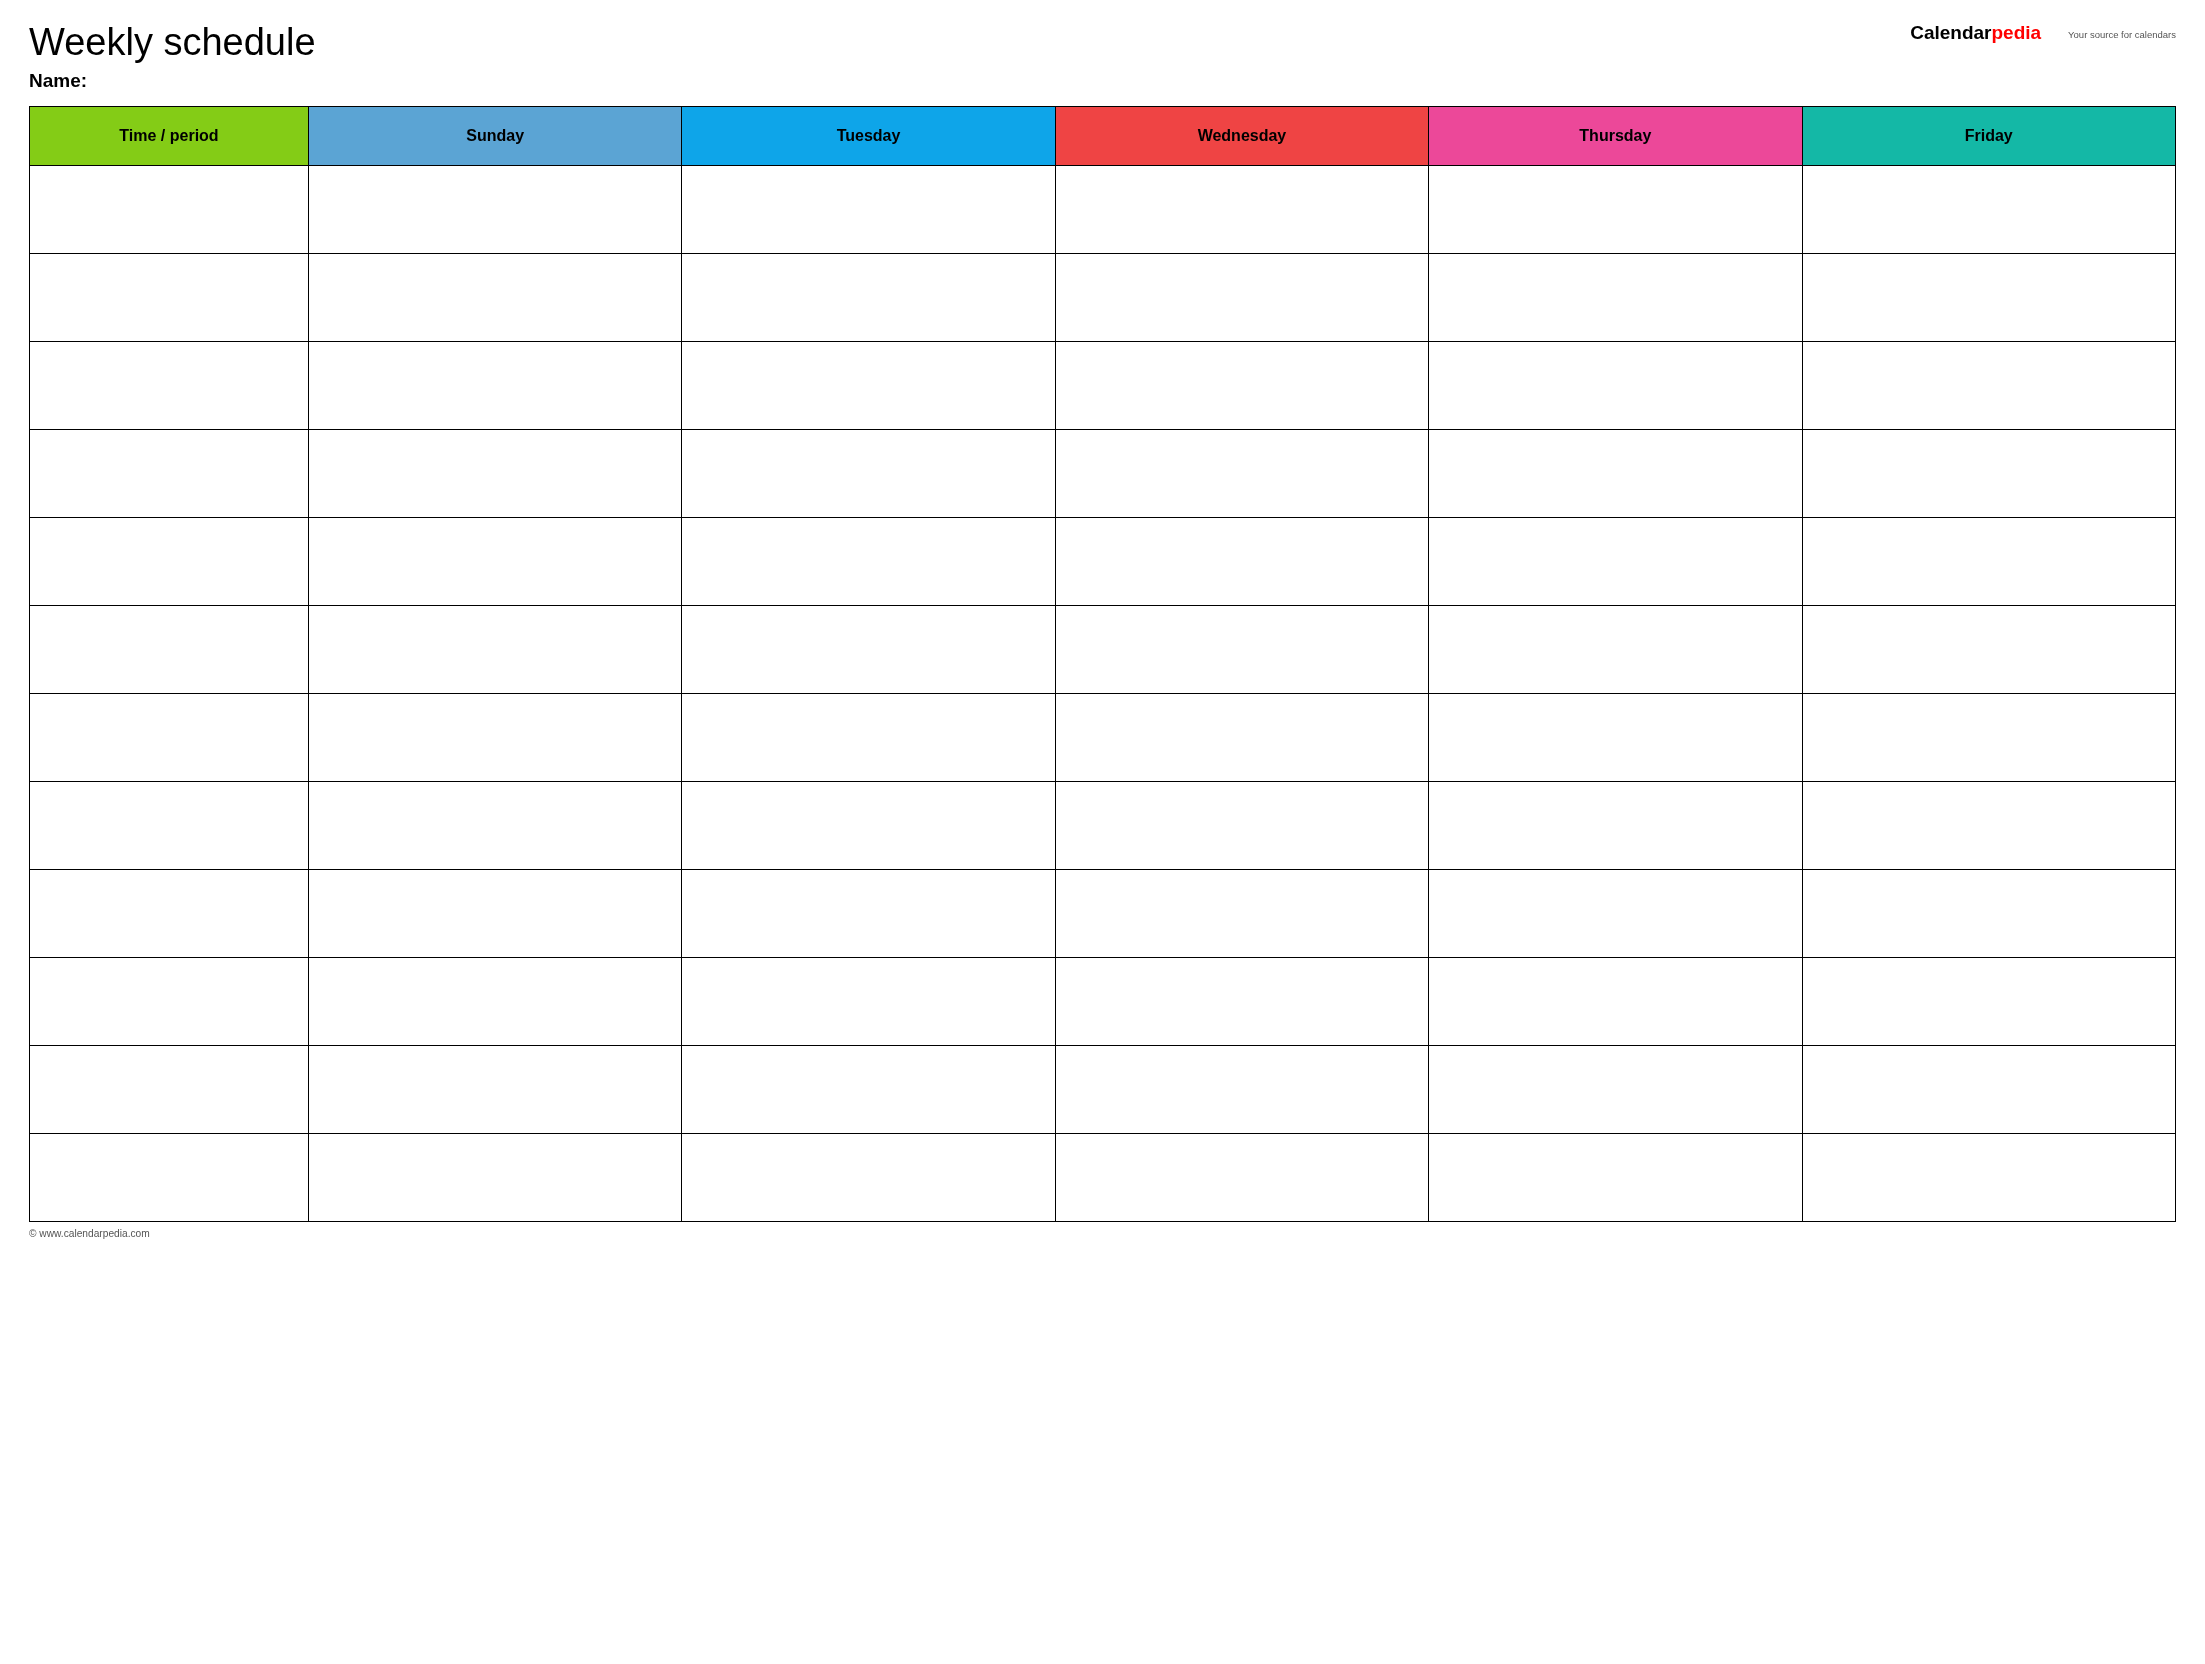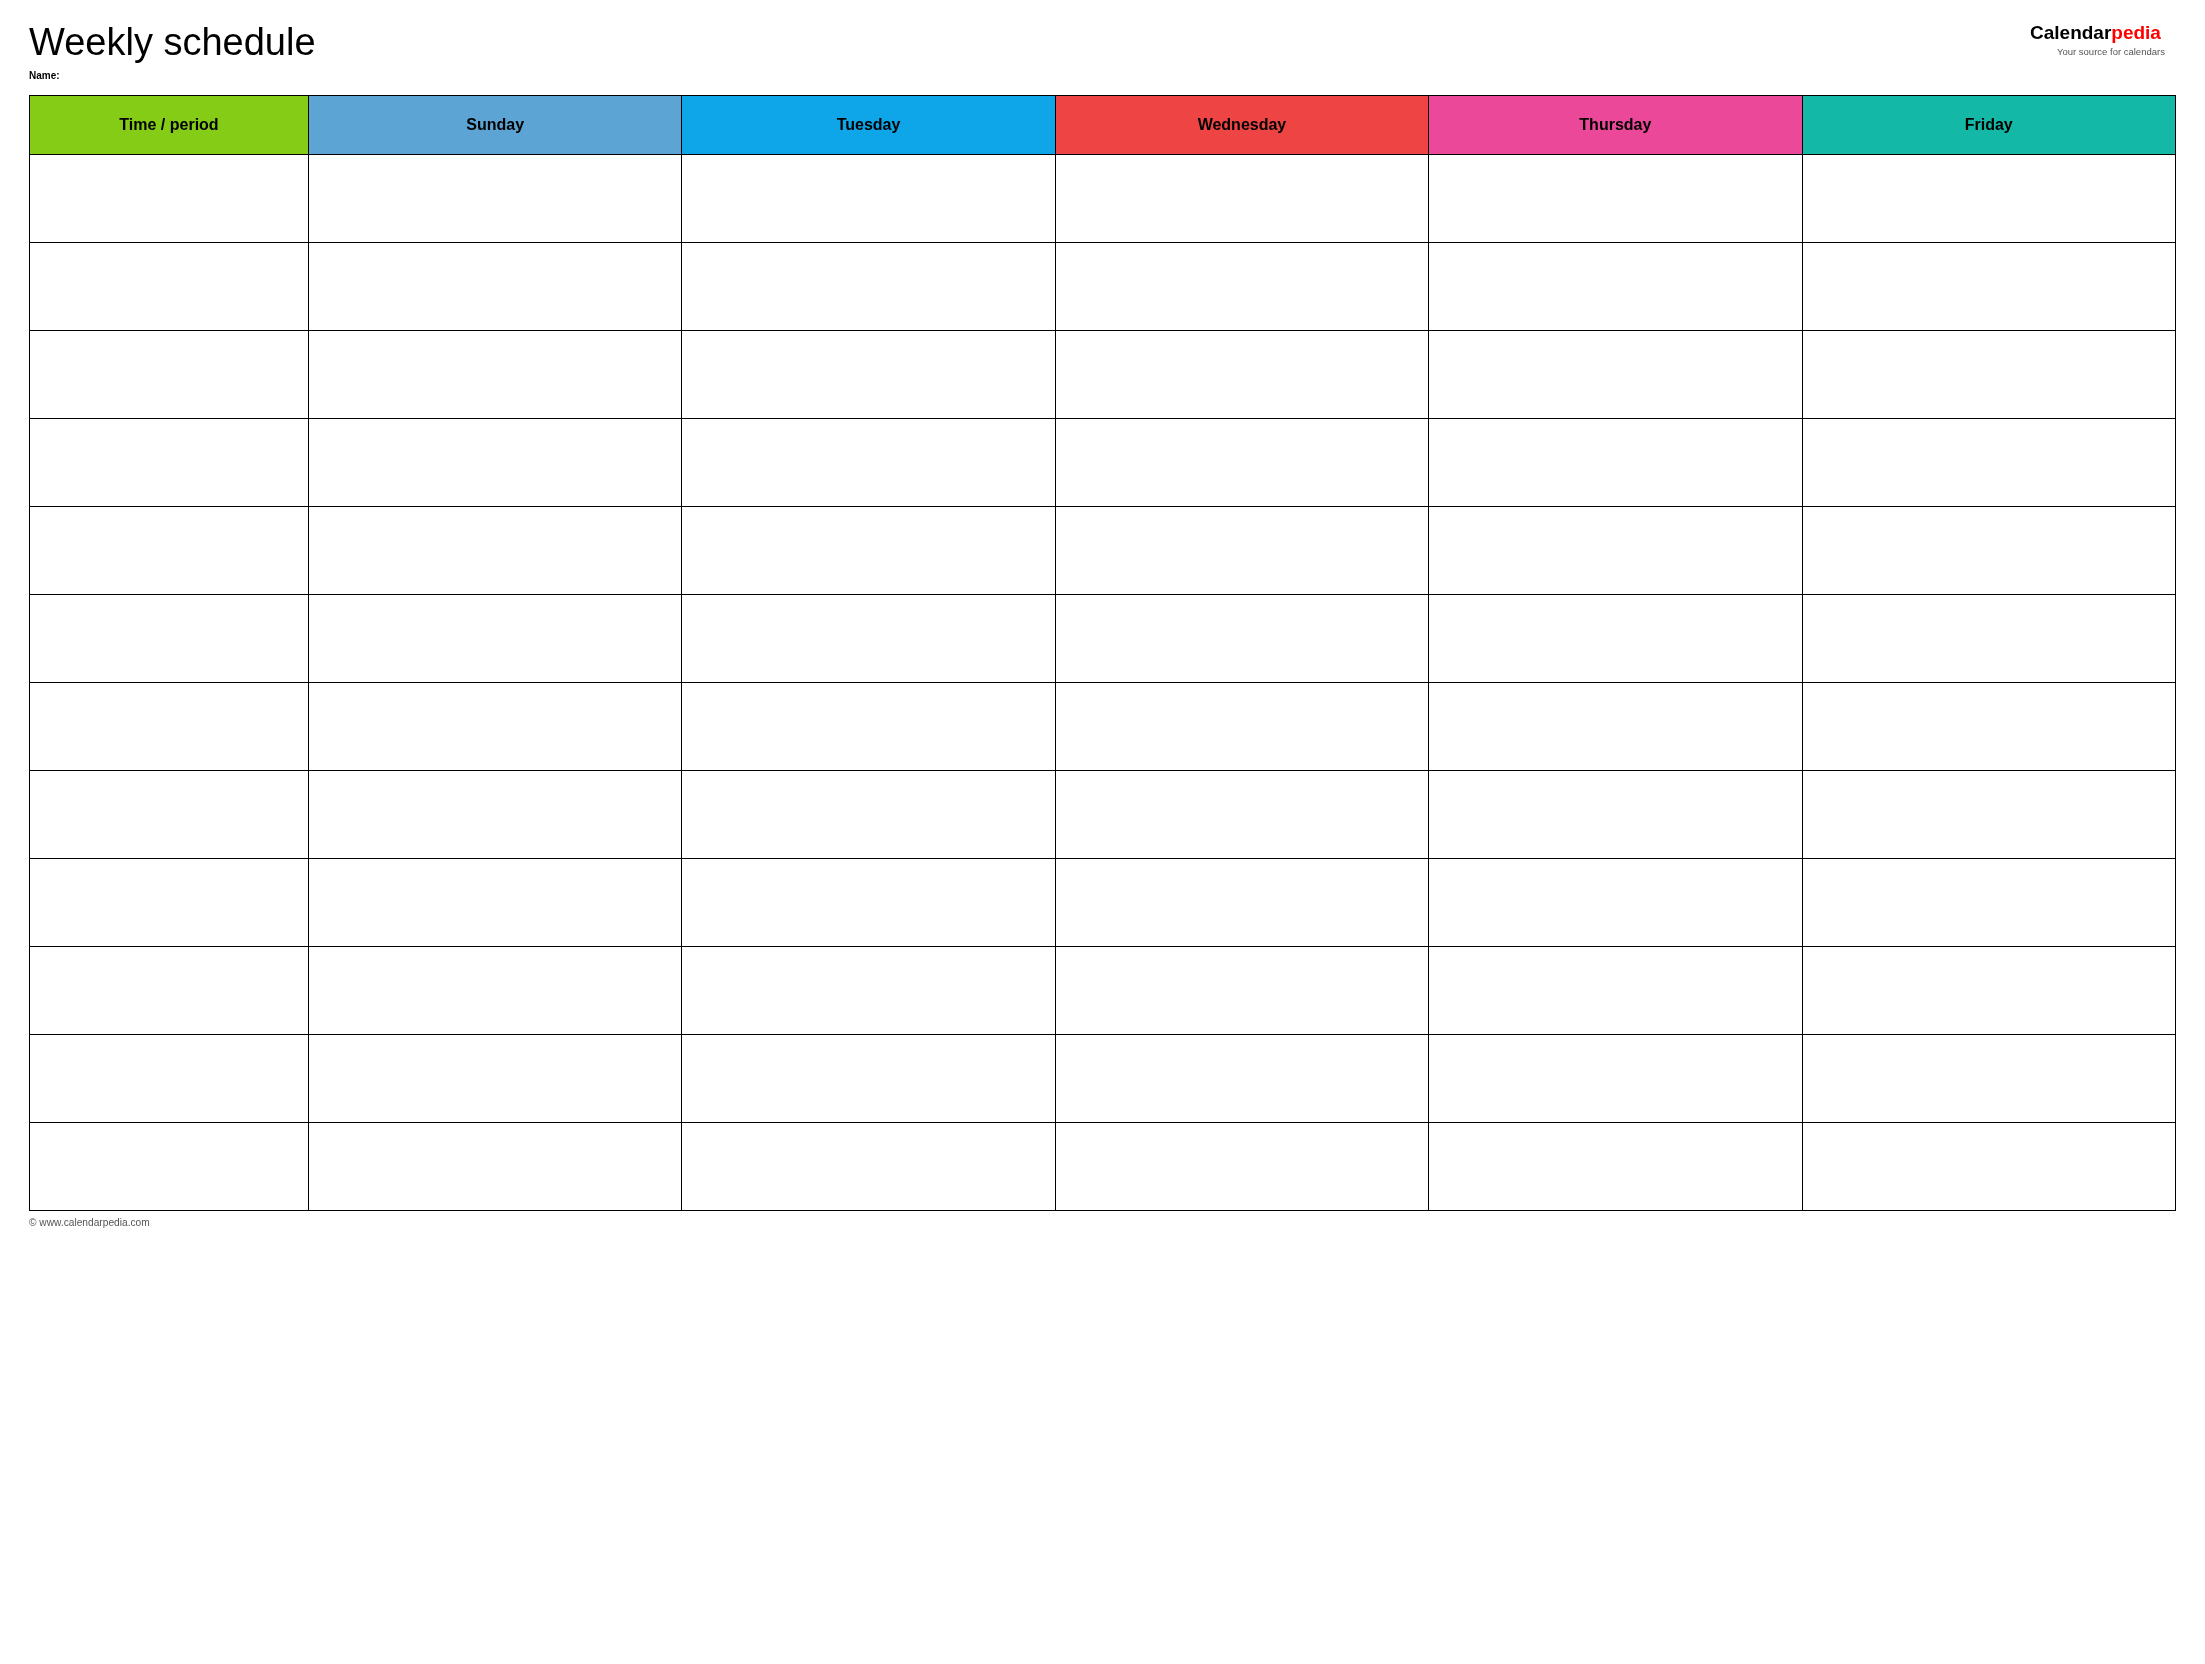--- a/index.html
+++ b/index.html
@@ -28,30 +28,30 @@
     }
 
     .page-title {
       font-size: 38px;
       font-weight: normal;
       color: #000000;
       line-height: 1.1;
     }
 
     .name-label {
-      font-size: 10px;
+      font-size: 19px;
       font-weight: bold;
       color: #000000;
       margin-top: 5.9px;
     }
 
     .logo-section {
       display: flex;
-      flex-direction: column;
-      align-items: flex-start;
+      flex-direction: row;
+      align-items: center;
       min-width: 146px;
     }
 
     .logo-text {
       font-size: 19px;
       font-weight: bold;
       color: #000000;
       line-height: 1.2;
     }
 

